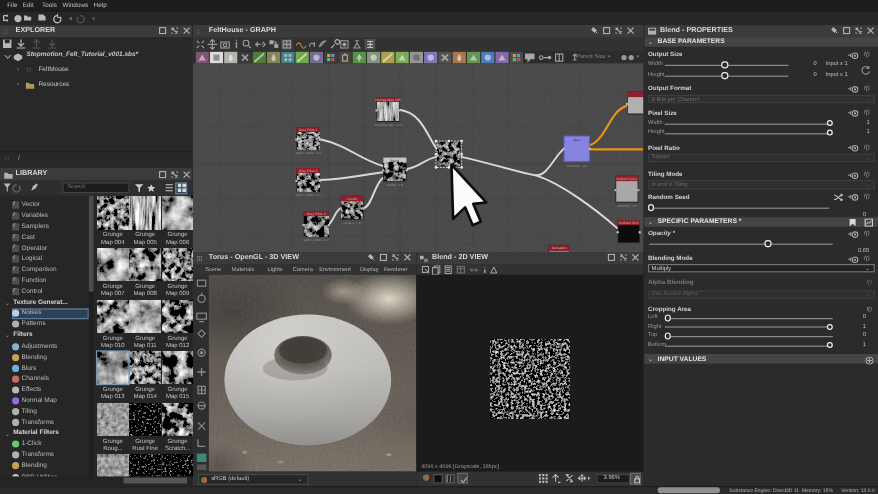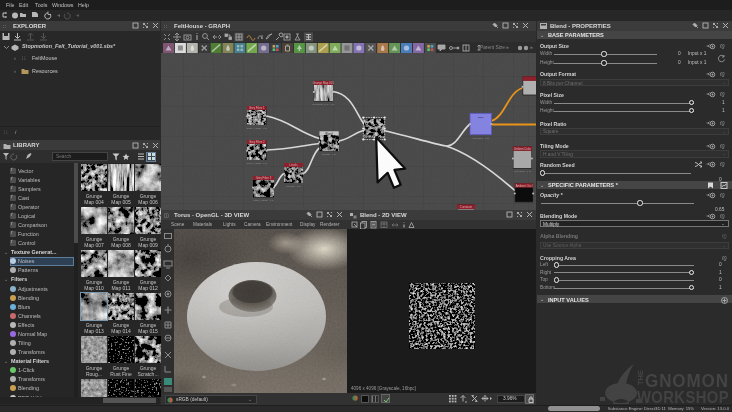--- a/index.html
+++ b/index.html
@@ -944,28 +944,15 @@
 <div class="abs" style="left:554px;top:287.6px;width:140px;height:1px;background:#8a8a8a"></div>
 <div class="abs" style="left:689.3px;top:285.0px;width:5.2px;height:5.2px;border:1.1px solid #ededed;border-radius:50%;background:#2b2b2b"></div>
 <span class="abs" style="left:719px;top:284.8px;color:#c0c0c0;font-size:4.8px">1</span>
 <div class="abs" style="left:537px;top:295.3px;width:195px;height:8px;background:#454545"></div>
 <span class="abs" style="left:540px;top:296.3px;color:#cfcfcf;font-size:5px">⌄</span>
 <span class="abs" style="left:548px;top:296.5px;color:#e4e4e4;font-size:5.6px;font-weight:bold">INPUT VALUES</span>
 <svg class="abs" style="left:721px;top:296.5px" width="7" height="7" viewBox="0 0 7 7">
       <circle cx="3.5" cy="3.5" r="3" fill="none" stroke="#bbb" stroke-width="0.8"></circle>
       <path d="M3.5 1.5 v4 M1.5 3.5 h4" stroke="#bbb" stroke-width="0.8"></path>
     </svg>
-<div class="abs" style="left:585px;top:338px;width:147px;height:66px;overflow:hidden">
-<svg width="147" height="66" viewBox="0 0 147 66">
-<g fill="#434343">
-<path d="M49 26 C 41 31, 33 41, 31 50 L 40 52 C 41 43, 44 33, 49 26 Z"></path>
-<path d="M36 65 a 16 10 0 1 1 0.1 0 z M36 61 a 8 5 0 1 0 0.1 0 z" fill-rule="evenodd"></path>
-<rect x="51" y="61" width="5" height="4"></rect>
-          <rect x="15" y="59" width="5" height="4"></rect>
-<rect x="21" y="51" width="5" height="4" transform="rotate(-25 23 53)"></rect>
-</g>
-<text x="57.5" y="47" font-family="Liberation Sans" font-weight="bold" font-size="7.5" fill="#444444" transform="rotate(-90 57.5 47)">THE</text>
-<text x="60" y="49" font-family="Liberation Sans" font-weight="bold" font-size="18.5" fill="#444444" letter-spacing="1" textLength="84" lengthAdjust="spacingAndGlyphs">GNOMON</text>
-<text x="52" y="64.5" font-family="Liberation Sans" font-weight="bold" font-size="17" fill="#424242" letter-spacing="0.5" textLength="92" lengthAdjust="spacingAndGlyphs">WORKSHOP</text>
-</svg></div>
 <div class="abs" style="left:0;top:404.5px;width:732px;height:7.5px;background:#2a2a2a;border-top:1px solid #1e1e1e"></div>
 <div class="abs" style="left:548px;top:405.5px;width:52px;height:5.5px;background:#909090;border-radius:2.5px"></div>
 <div class="abs" style="left:540px;top:405.5px;width:189px;height:6px;color:#b5b5b5;font-size:4.2px;text-align:right">Substance Engine: Direct3D 11&nbsp;&nbsp;Memory: 15%&nbsp;&nbsp;&nbsp;&nbsp;&nbsp;&nbsp;Version: 13.0.0</div>
 </div>
 </body></html>

